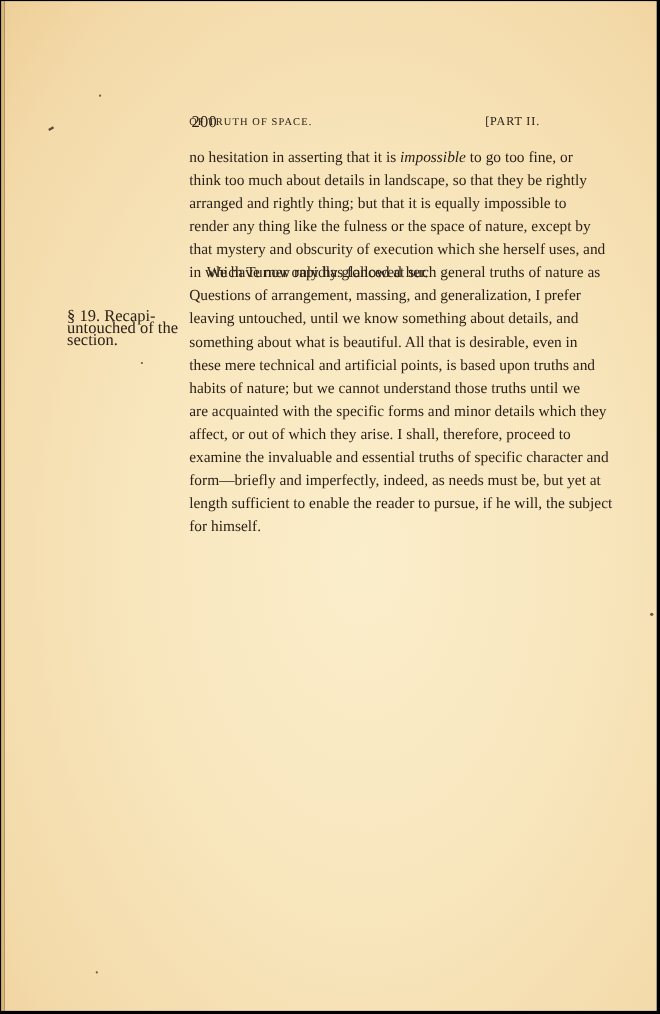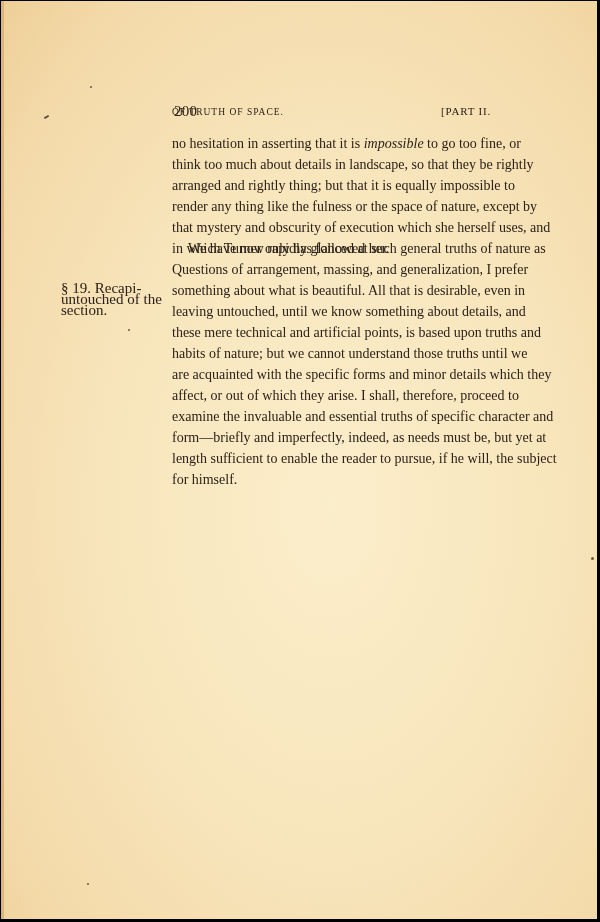--- a/index.html
+++ b/index.html
@@ -77,22 +77,22 @@
 
   <div class="side-note">
     <div>§ 19. Recapi-</div>
     <div>untouched of the</div>
     <div>section.</div>
   </div>
 
   <div class="body-text block-2">
     <span class="line indent">We have now rapidly glanced at such general truths of nature as</span>
     <span class="line">Questions of arrangement, massing, and generalization, I prefer</span>
+    <span class="line">leaving untouched, until we know something about details, and</span>
     <span class="line">something about what is beautiful.  All that is desirable, even in</span>
-    <span class="line">leaving untouched, until we know something about details, and</span>
     <span class="line">these mere technical and artificial points, is based upon truths and</span>
     <span class="line">habits of nature; but we cannot understand those truths until we</span>
     <span class="line">are acquainted with the specific forms and minor details which they</span>
     <span class="line">affect, or out of which they arise.  I shall, therefore, proceed to</span>
     <span class="line">examine the invaluable and essential truths of specific character and</span>
     <span class="line">form—briefly and imperfectly, indeed, as needs must be, but yet at</span>
     <span class="line">length sufficient to enable the reader to pursue, if he will, the subject</span>
     <span class="line last">for himself.</span>
   </div>
 

